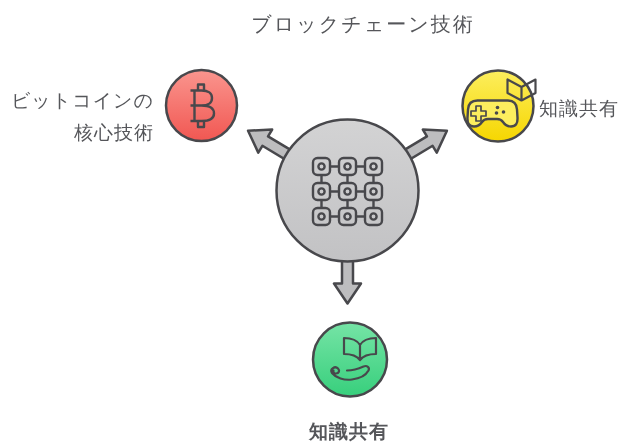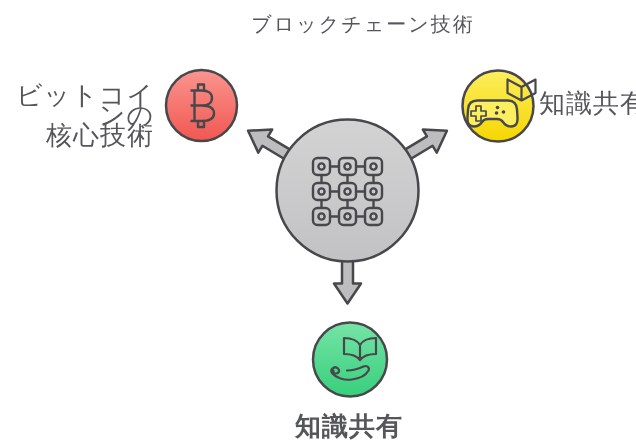--- a/index.html
+++ b/index.html
@@ -8,21 +8,21 @@
     font-family:"Liberation Sans", sans-serif; overflow:hidden;
   }
   .canvas svg { position:absolute; left:0; top:0; }
   .txt {
     position:absolute; color:#55565a; white-space:pre-line;
   }
   .title {
     top:12px; left:333px; transform:translateX(-50%);
     font-size:20px; line-height:24px; letter-spacing:2px; white-space:nowrap;margin-left:30px;
   }
-  .lbl { font-size:26px; line-height:20px; letter-spacing:1px; }
+  .lbl { font-size:19px; line-height:32px; letter-spacing:1px; }
   .lbl-left  { top:85px; right:482px; text-align:right; }
   .lbl-right { top:93px; left:539px; white-space:nowrap; }
   .lbl-bottom{ top:416px; left:349px; transform:translateX(-50%); white-space:nowrap;font-weight:bold; }
 </style>
 </head>
 <body>
 
 <div class="canvas">
 
   <svg width="636" height="444" viewBox="0 0 636 444">

